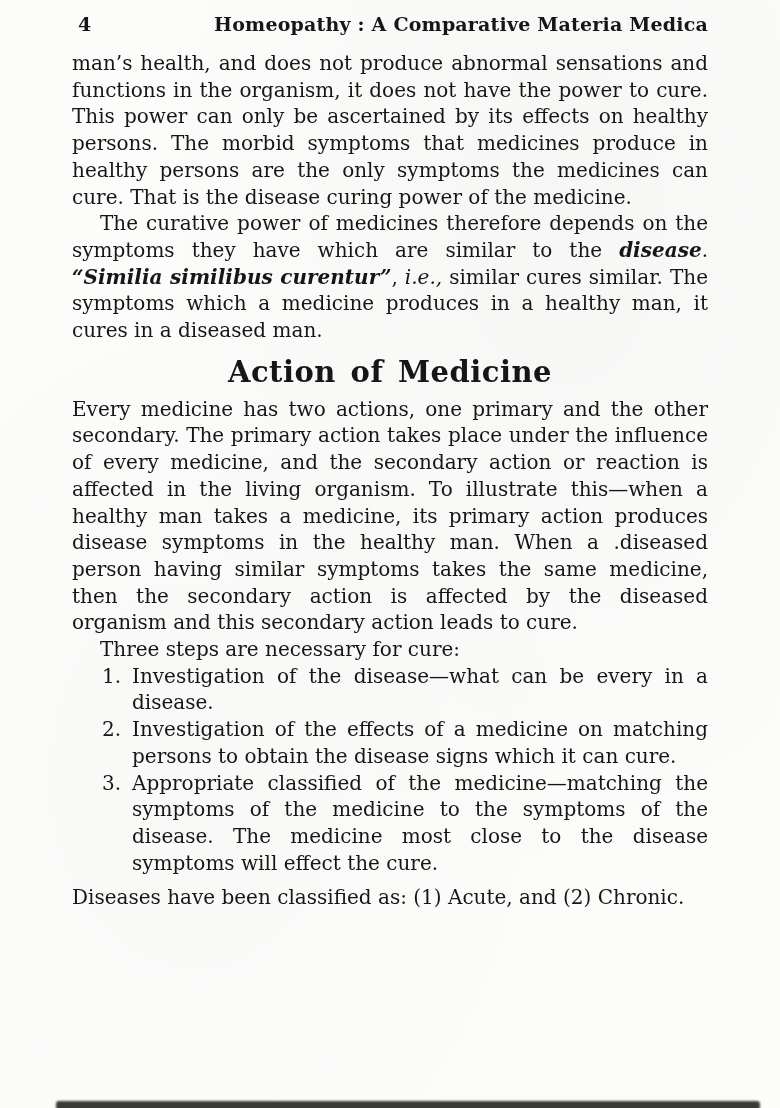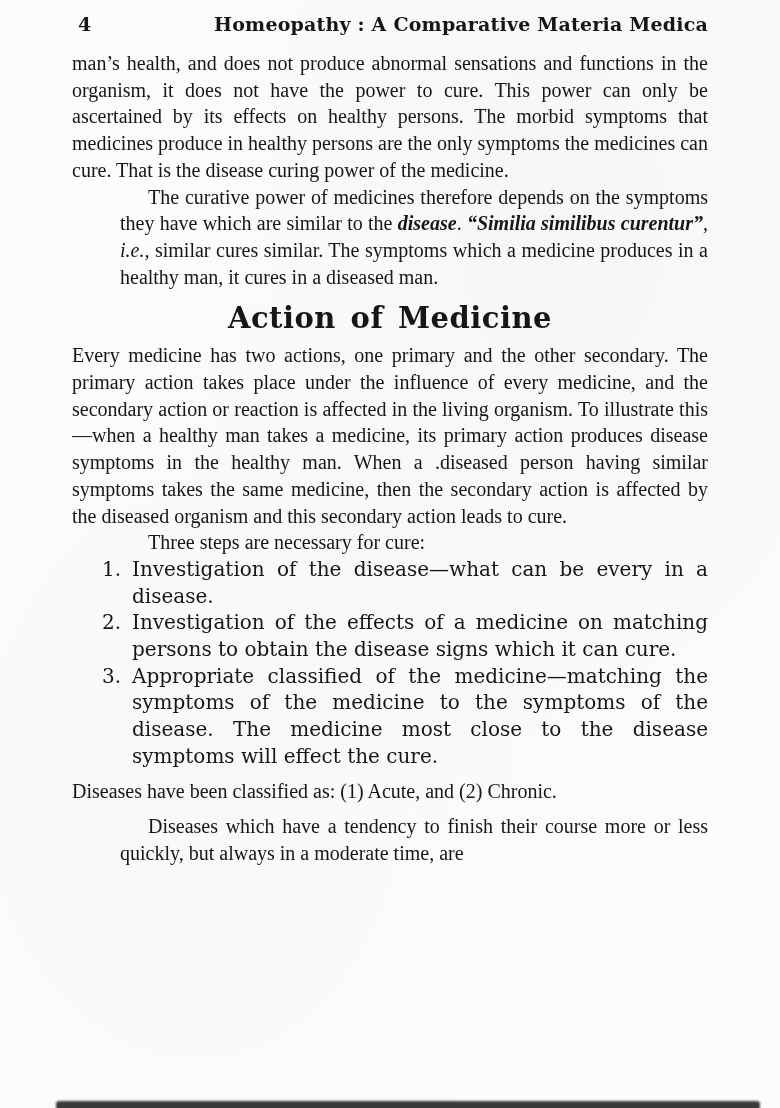--- a/index.html
+++ b/index.html
@@ -22,23 +22,23 @@
   }
   .running-head {
     display: flex;
     justify-content: space-between;
     align-items: baseline;
     font-size: 19px;
     line-height: 24px;
   }
   .running-head .pagenum { font-weight: 700; padding-left: 6px; }
   .running-head .runtitle { font-weight: 700; letter-spacing: 0.2px; }
-  p { margin: 0; text-align: justify; font-family: Liberation Serif, serif; }
+  p { margin: 0; text-align: justify; }
   p.first { margin-top: 14px; }
-  p.indent { text-indent: 28px; margin-left: 48px; }
+  p.indent { text-indent: 28px; }
   h1 {
     font-size: 29px;
     line-height: 38px;
     font-weight: 700;
     margin: 9px 0 5px 0;
     letter-spacing: 0.5px;
     word-spacing: 4px;
     text-align: center;
   }
   .bi { font-weight: 700; font-style: italic; }
@@ -92,17 +92,16 @@
     </div>
     <div class="step">
       <span class="num">3.</span>
       <span class="txt">Appropriate classified of the medicine—matching the symptoms of the medicine to the symptoms of the disease. The medicine most close to the disease symptoms will effect the cure.</span>
     </div>
   </div>
 
 
   <p class="classified">Diseases have been classified as: (1) Acute, and (2) Chronic.</p>
 
-  <p class="indent acute">Diseases which have a tendency to finish their course more or less quickly, but always in a moderate time, are</p>
 
   <div class="scan-cutoff"></div>
 
 </div>
 
 </body></html>

